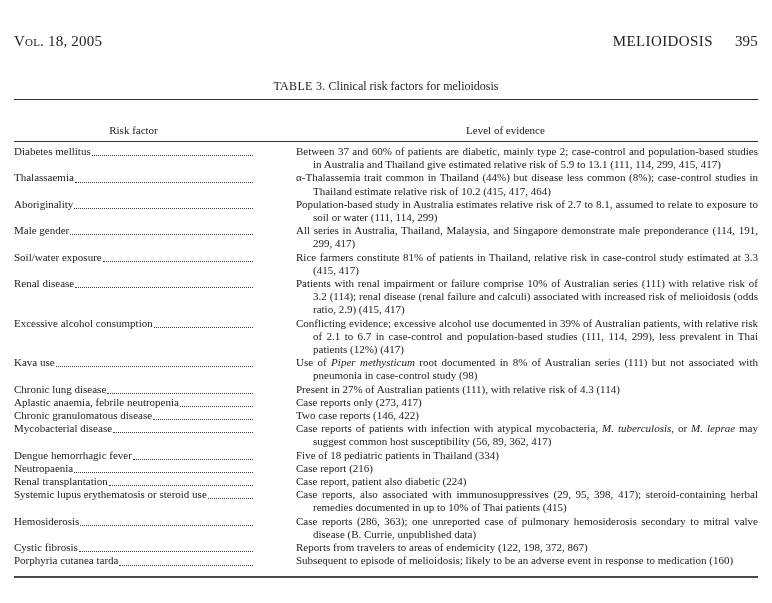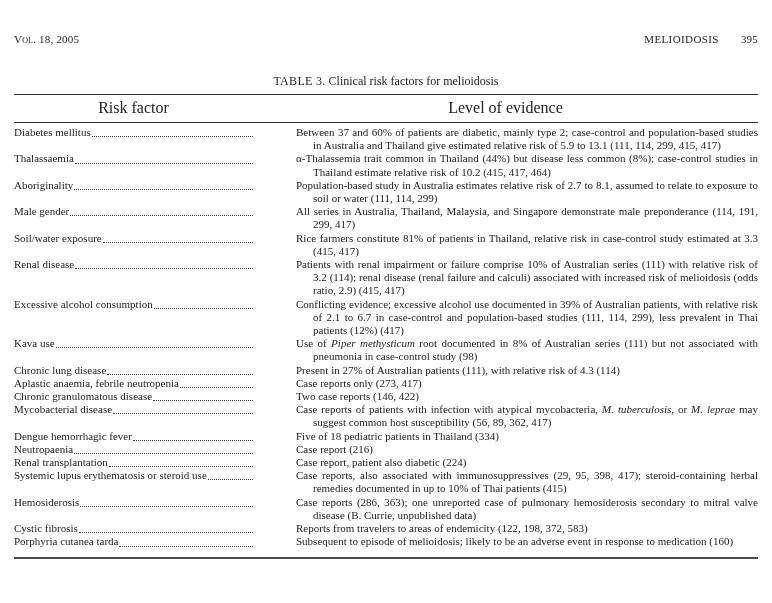--- a/index.html
+++ b/index.html
@@ -15,21 +15,21 @@
     width: 772px;
     height: 603px;
     padding: 33px 14px 0 14px;
     font-family: "Liberation Serif", "DejaVu Serif", serif;
     color: #222222;
   }
   .running-head {
     display: flex;
     justify-content: space-between;
     align-items: baseline;
-    font-size: 11px;
+    font-size: 15px;
   }
   .volume {
     font-variant: small-caps;
     letter-spacing: 0.2px;
   }
   .running-right {
     display: flex;
     align-items: baseline;
     gap: 22px;
   }
@@ -45,22 +45,23 @@
     font-size: 12px;
   }
   .table-title .tlabel { letter-spacing: 0.3px; }
   .the-table {
     margin-top: 5px;
     border-top: 1.5px solid #2e2e2e;
   }
   .col-headers {
     display: flex;
     border-bottom: 1.5px solid #2e2e2e;
-    font-size: 16px;
+    font-size: 11px;
     padding: 4px 0 5px 0;
+    margin-top: 20px;
   }
   .col-factor-head {
     width: 239px;
     flex: none;
     text-align: center;
   }
   .col-evidence-head {
     flex: 1;
     text-align: center;
   }
@@ -245,21 +246,21 @@
             <span class="factor-label">Hemosiderosis</span>
             <span class="leader"></span>
           </div>
           <div class="evidence"><span>Case reports (286, 363); one unreported case of pulmonary hemosiderosis secondary to mitral valve disease (B. Currie, unpublished data)</span></div>
         </div>
         <div class="row">
           <div class="factor">
             <span class="factor-label">Cystic fibrosis</span>
             <span class="leader"></span>
           </div>
-          <div class="evidence"><span>Reports from travelers to areas of endemicity (122, 198, 372, 583)</span></div>
+          <div class="evidence"><span>Reports from travelers to areas of endemicity (122, 198, 372, 867)</span></div>
         </div>
         <div class="row">
           <div class="factor">
             <span class="factor-label">Porphyria cutanea tarda</span>
             <span class="leader"></span>
           </div>
           <div class="evidence"><span>Subsequent to episode of melioidosis; likely to be an adverse event in response to medication (160)</span></div>
         </div>
       </div>
     <div class="bottom-rule"></div>

